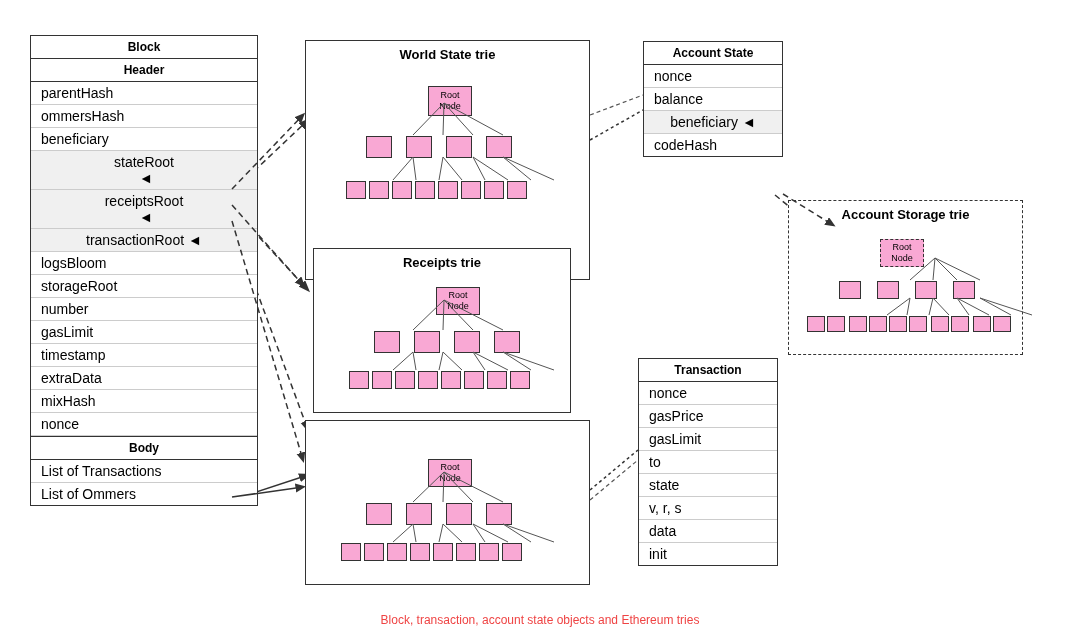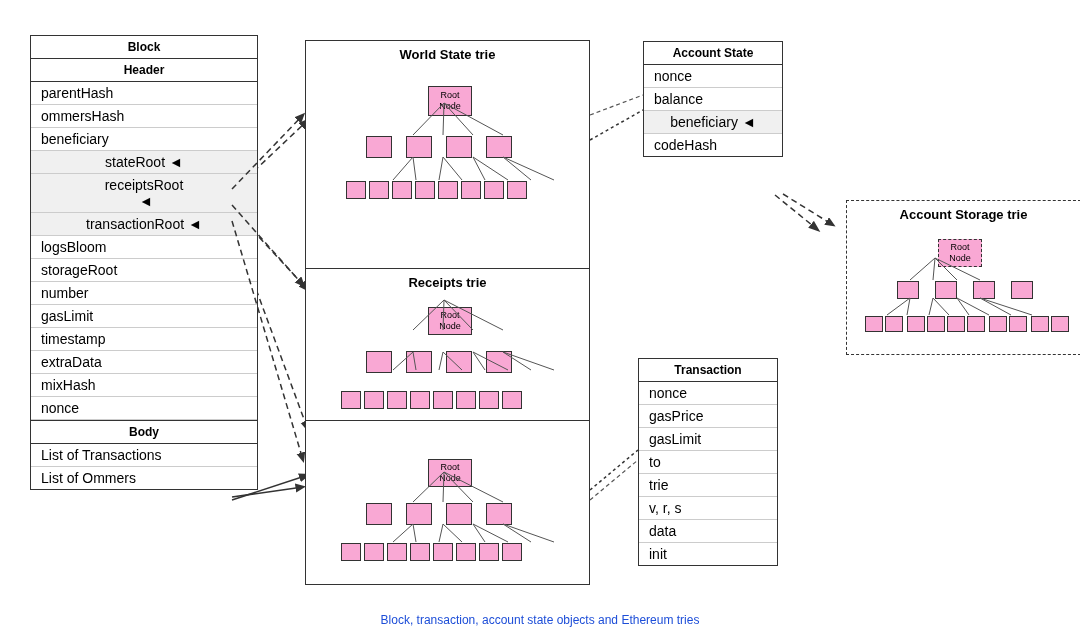--- a/index.html
+++ b/index.html
@@ -71,21 +71,21 @@
       width: 1080px;
       height: 637px;
       pointer-events: none;
     }
     .caption {
       position: absolute;
       bottom: 10px;
       width: 100%;
       text-align: center;
       font-size: 12px;
-      color: #1d4ed8;
+      color: #ef4444;
     }
   </style>
 </head>
 <body>
 
 <div class="diagram-container">
 
   <svg class="lines">
 
     <line x1="232" y1="192" x2="308" y2="120" stroke="#333" stroke-width="1.5" stroke-dasharray="6,4" marker-end="url(#arrow)"></line>
@@ -108,21 +108,21 @@
       </marker>
     </defs>
   </svg>
 
   <div class="box" style="left:30px; top:35px; width:228px;">
     <div class="box-title">Block</div>
     <div class="box-title" style="border-bottom:1.5px solid #333; border-top:none;">Header</div>
     <div class="box-row">parentHash</div>
     <div class="box-row">ommersHash</div>
     <div class="box-row">beneficiary</div>
-    <div class="box-row highlighted" style="display:flex;align-items:center;justify-content:center;">
+    <div class="box-row highlighted" style="display:flex;align-items:center;justify-content:center;flex-direction:column;">
       <span>stateRoot</span>
       <span style="margin-left:4px;">◄</span>
     </div>
     <div class="box-row highlighted" style="display:flex;align-items:center;justify-content:center;flex-direction:column;">
       <span>receiptsRoot</span>
       <span style="margin-left:4px;">◄</span>
     </div>
     <div class="box-row highlighted" style="display:flex;align-items:center;justify-content:center;">
       <span>transactionRoot</span>
       <span style="margin-left:4px;">◄</span>
@@ -165,21 +165,21 @@
     <div class="box-title">Account State</div>
     <div class="box-row">nonce</div>
     <div class="box-row">balance</div>
     <div class="box-row highlighted" style="display:flex;align-items:center;justify-content:center;">
       <span>beneficiary</span>
       <span style="margin-left:4px;">◄</span>
     </div>
     <div class="box-row">codeHash</div>
   </div>
 
-  <div class="trie-box" style="left:846px; top:200px; width:235px; height:155px; border-style: dashed;">
+  <div class="trie-box" style="left:788px; top:200px; width:235px; height:155px; border-style: dashed;">
     <div class="trie-title">Account Storage trie</div>
 
     <div class="node-rect" style="left:91px; top:38px; width:44px; height:28px; font-size:9px; line-height:1.2; border-style:dashed;">Root<br>Node</div>
 
     <div class="node-rect" style="left:50px; top:80px; width:22px; height:18px;"></div>
     <div class="node-rect" style="left:88px; top:80px; width:22px; height:18px;"></div>
     <div class="node-rect" style="left:126px; top:80px; width:22px; height:18px;"></div>
     <div class="node-rect" style="left:164px; top:80px; width:22px; height:18px;"></div>
 
     <div class="node-rect" style="left:18px; top:115px; width:18px; height:16px;"></div>
@@ -187,21 +187,21 @@
     <div class="node-rect" style="left:60px; top:115px; width:18px; height:16px;"></div>
     <div class="node-rect" style="left:80px; top:115px; width:18px; height:16px;"></div>
     <div class="node-rect" style="left:100px; top:115px; width:18px; height:16px;"></div>
     <div class="node-rect" style="left:120px; top:115px; width:18px; height:16px;"></div>
     <div class="node-rect" style="left:142px; top:115px; width:18px; height:16px;"></div>
     <div class="node-rect" style="left:162px; top:115px; width:18px; height:16px;"></div>
     <div class="node-rect" style="left:184px; top:115px; width:18px; height:16px;"></div>
     <div class="node-rect" style="left:204px; top:115px; width:18px; height:16px;"></div>
   </div>
 
-  <div class="trie-box" style="left:305px; top:248px; width:285px; height:165px;margin-top:20px;">
+  <div class="trie-box" style="left:313px; top:248px; width:258px; height:165px;">
     <div class="trie-title">Receipts trie</div>
 
     <div class="node-rect" style="left:122px; top:38px; width:44px; height:28px; font-size:9px; line-height:1.2;">Root<br>Node</div>
 
     <div class="node-rect" style="left:60px; top:82px; width:26px; height:22px;"></div>
     <div class="node-rect" style="left:100px; top:82px; width:26px; height:22px;"></div>
     <div class="node-rect" style="left:140px; top:82px; width:26px; height:22px;"></div>
     <div class="node-rect" style="left:180px; top:82px; width:26px; height:22px;"></div>
 
     <div class="node-rect" style="left:35px; top:122px; width:20px; height:18px;"></div>
@@ -232,21 +232,21 @@
     <div class="node-rect" style="left:173px; top:122px; width:20px; height:18px;"></div>
     <div class="node-rect" style="left:196px; top:122px; width:20px; height:18px;"></div>
   </div>
 
   <div class="box" style="left:638px; top:358px; width:140px;">
     <div class="box-title">Transaction</div>
     <div class="box-row">nonce</div>
     <div class="box-row">gasPrice</div>
     <div class="box-row">gasLimit</div>
     <div class="box-row">to</div>
-    <div class="box-row">trie</div>
+    <div class="box-row">state</div>
     <div class="box-row">v, r, s</div>
     <div class="box-row">data</div>
     <div class="box-row">init</div>
   </div>
 
   <div class="caption">Block, transaction, account state objects and Ethereum tries</div>
 
   <svg style="position:absolute;top:0;left:0;width:1080px;height:637px;pointer-events:none;">
 
     <line x1="444" y1="103" x2="413" y2="135" stroke="#555" stroke-width="1"></line>

